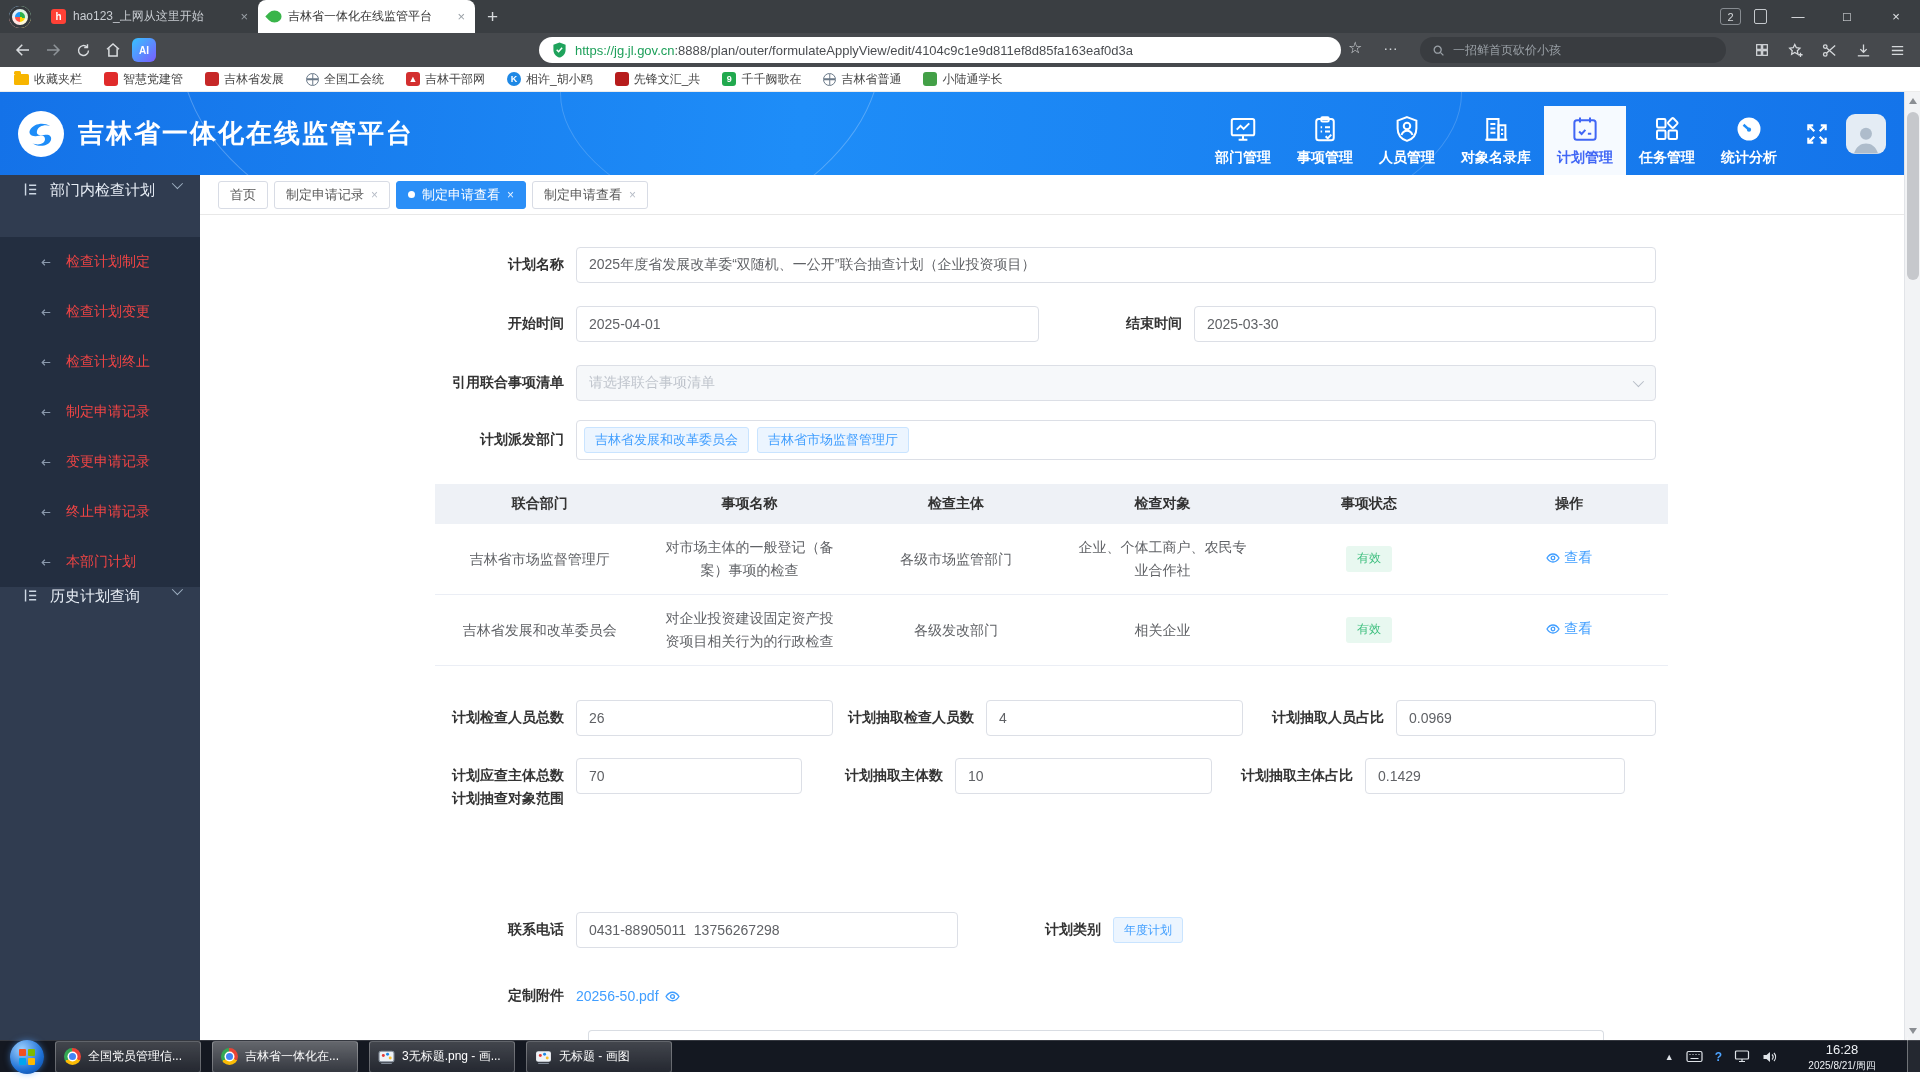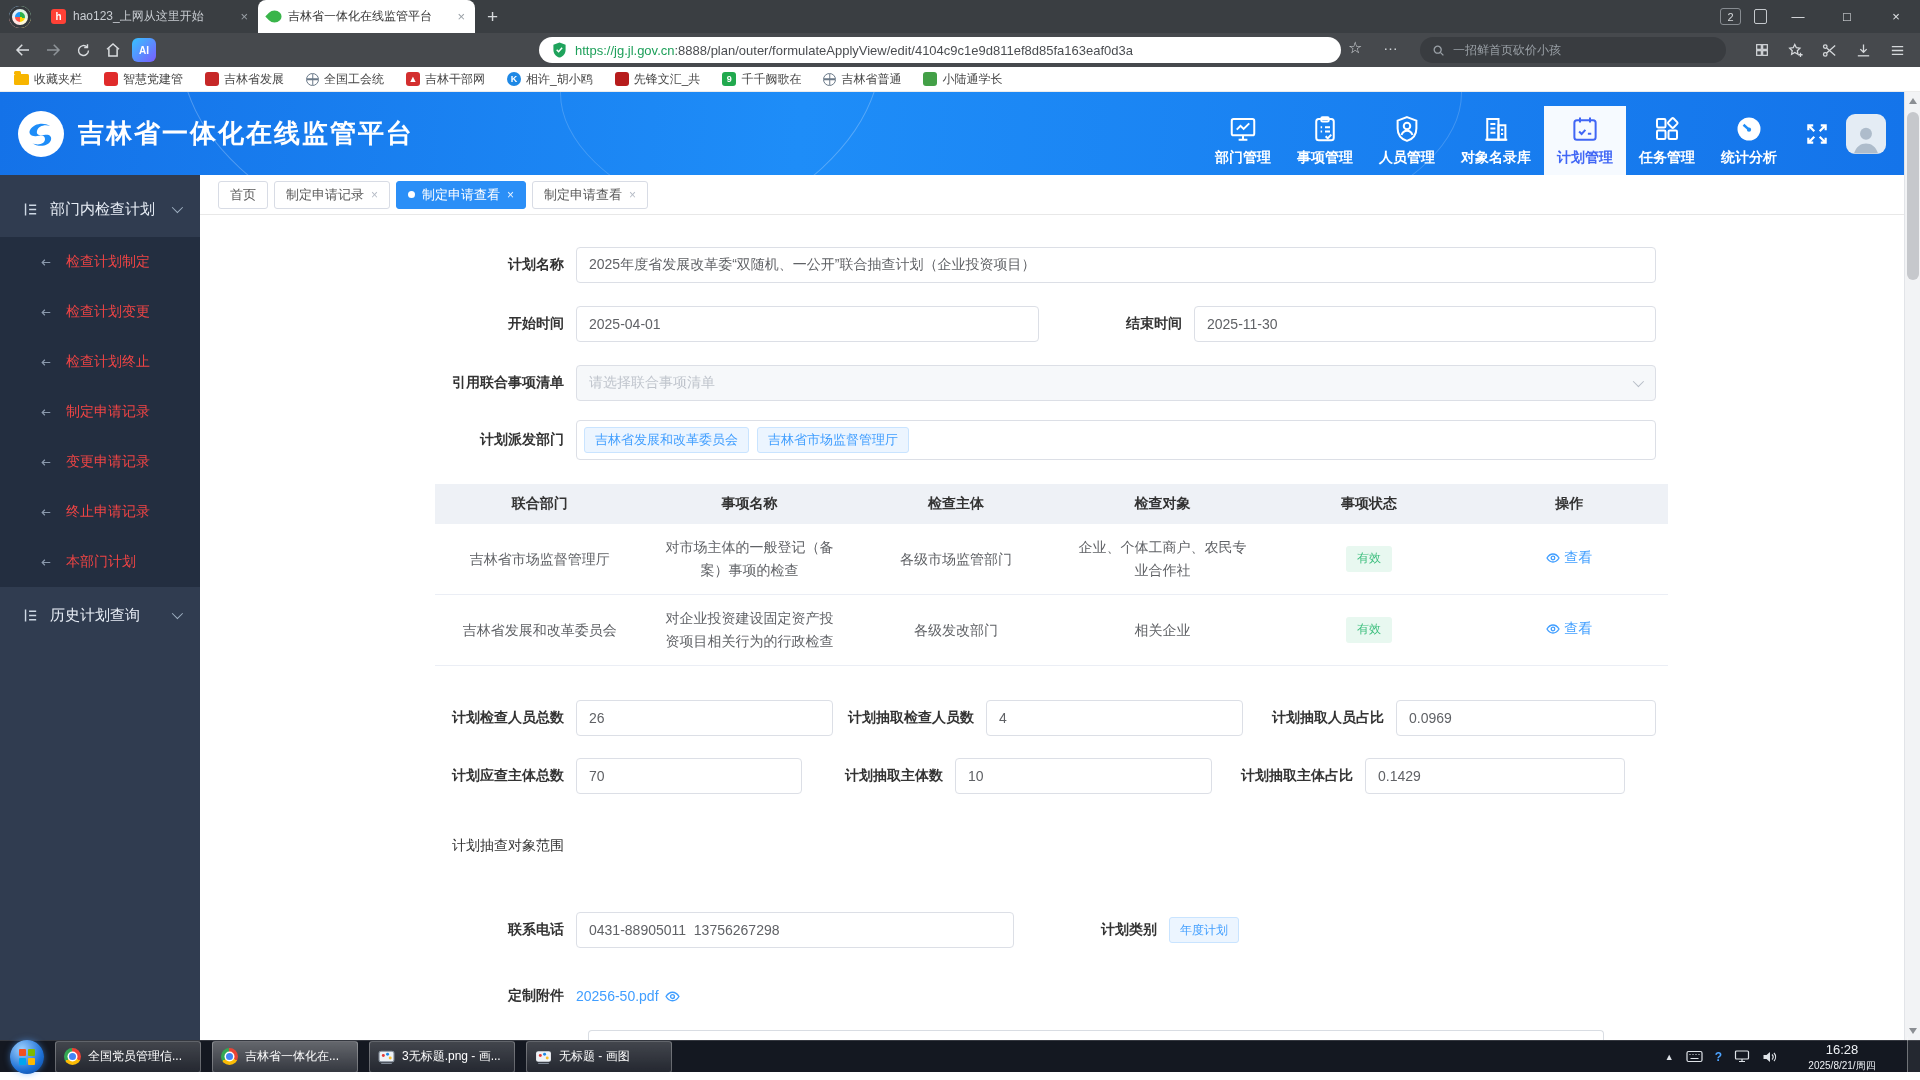--- a/index.html
+++ b/index.html
@@ -64,21 +64,21 @@
   .htitle{color:#fff;font-size:26px;font-weight:bold;letter-spacing:2px;white-space:nowrap;z-index:1}
   .hnav{margin-left:auto;display:flex;align-items:flex-end;height:83px;z-index:1}
   .hitem{height:69px;margin-top:14px;padding:8px 13px 0;display:flex;flex-direction:column;align-items:center;gap:5px;
          color:#fff;font-size:14px;font-weight:bold;white-space:nowrap}
   .hitem.active{background:#f6faff;color:#4066f5}
   .hextra{display:flex;align-items:center;gap:16px;padding:0 18px 0 14px;z-index:1}
   .havatar{width:40px;height:40px;border-radius:9px;background:#e4ecf4;display:flex;align-items:flex-end;justify-content:center;overflow:hidden}
 
   
   .sidebar{position:absolute;left:0;top:175px;width:200px;height:865px;background:#303c50;padding-top:6px}
-  .s-item{height:56px;display:flex;align-items:center;gap:11px;padding:0 18px 0 22px;color:#e8eef6;font-size:15px;position:relative}
+  .s-item{height:56px;display:flex;gap:11px;padding:0 18px 0 22px;color:#e8eef6;font-size:15px;position:relative}
   .s-item .chev{position:absolute;right:20px}
   .chev{width:8px;height:8px;border-right:1.5px solid #9fb0c2;border-bottom:1.5px solid #9fb0c2;display:inline-block}
   .chev.down{transform:rotate(45deg) translateY(-2px)}
   .chev.up{transform:rotate(-135deg) translateY(-2px)}
   .s-sub{background:#232e40}
   .s-subitem{height:50px;display:flex;align-items:center;gap:13px;padding-left:40px;color:#ef4444;font-size:14px}
 
   
   .chipbar{position:absolute;left:200px;top:175px;width:1704px;height:40px;background:#fff;border-bottom:1px solid #e8e8e8;
            display:flex;align-items:center;gap:6px;padding-left:18px}
@@ -103,21 +103,21 @@
         border-radius:3px;color:#409eff;font-size:13px;white-space:nowrap}
   table.items{position:absolute;left:235px;top:269px;width:1233px;border-collapse:collapse;table-layout:fixed;font-size:14px}
   table.items th{background:#eef1f6;height:40px;font-weight:bold;color:#333;text-align:center;padding:0 8px}
   table.items td{border-bottom:1px solid #ebeef5;color:#606266;text-align:center;padding:12px 14px;line-height:1.65;height:66px}
   .st-badge{display:inline-block;padding:3px 11px;background:#e8f8f0;color:#3fbf7f;border-radius:3px;font-size:12px}
   .view-link{color:#409eff;display:inline-flex;align-items:center;gap:4px;white-space:nowrap}
   .ftext{position:absolute;left:568px;top:599px;width:880px;height:77px;border:1px solid #dcdfe6;border-radius:4px;
          padding:9px 12px;font-size:14px;color:#606266;line-height:1.5}
   .ftext::after{content:"";position:absolute;right:2px;bottom:2px;width:11px;height:11px;
       background:linear-gradient(135deg,transparent 0 50%,#c0c4cc 50% 57%,transparent 57% 72%,#c0c4cc 72% 79%,transparent 79%)}
-  .scopelbl{position:absolute;left:180px;top:622px;width:196px;padding-right:12px;text-align:right;font-size:14px;font-weight:normal}
+  .scopelbl{position:absolute;left:180px;top:575px;width:196px;padding-right:12px;text-align:right;font-size:14px;font-weight:bold}
   .attach-link{color:#409eff;font-size:14px;display:flex;align-items:center;gap:6px}
   .partialbox{position:absolute;left:388px;top:815px;width:1016px;height:20px;border:1px solid #d9dde3;border-bottom:none;
               border-radius:4px 4px 0 0}
 
   
   .pagescroll{position:absolute;left:1904px;top:92px;width:16px;height:948px;background:#f2f3f5;border-left:1px solid #e2e4e8}
   .ps-arr{position:absolute;left:4px;width:0;height:0;border-left:4px solid transparent;border-right:4px solid transparent}
   .ps-up{top:6px;border-bottom:6px solid #8b8e93}
   .ps-dn{bottom:6px;border-top:6px solid #8b8e93}
   .ps-thumb{position:absolute;left:2px;top:20px;width:12px;height:168px;background:#c6c8cc;border-radius:6px}
@@ -465,21 +465,21 @@
       </div>
   </div>
 
   <div class="frow" style="top:91px">
     <span class="flabel">开始时间</span>
     <div class="fin" style="width:463px">
         <span>2025-04-01</span>
       </div>
     <span class="flabel" style="width:155px">结束时间</span>
     <div class="fin" style="width:462px">
-        <span>2025-11-30</span>
+        <span>2025-03-30</span>
       </div>
   </div>
 
   <div class="frow" style="top:150px">
     <span class="flabel">引用联合事项清单</span>
     <div class="fin placeholder" style="width:1080px">
       <span>请选择联合事项清单</span>
       <span class="sel-chev"></span>
     </div>
   </div>
@@ -570,21 +570,21 @@
     <span class="flabel" style="width:153px">计划抽取主体占比</span>
     <div class="fin" style="width:260px">
         <span>0.1429</span>
       </div>
   </div>
 
   <span class="scopelbl">计划抽查对象范围</span>
 
   <div class="frow" style="top:697px">
     <span class="flabel">联系电话</span>
-    <div class="fin" style="width:438px;white-space:pre"><span style="white-space:pre">0431-88905011  13756267298</span></div>
+    <div class="fin" style="width:382px;white-space:pre"><span style="white-space:pre">0431-88905011  13756267298</span></div>
     <span class="flabel" style="width:155px">计划类别</span>
     <span class="btag" style="font-size:12px">年度计划</span>
   </div>
 
   <div class="frow" style="top:772px">
     <span class="flabel">定制附件</span>
     <span class="attach-link">
       <span>20256-50.pdf</span>
       <svg width="15" height="15" viewBox="0 0 14 14" fill="none" stroke="#409eff" stroke-width="1.3">
           <path d="M1 7s2.4-4 6-4 6 4 6 4-2.4 4-6 4-6-4-6-4z"></path>

